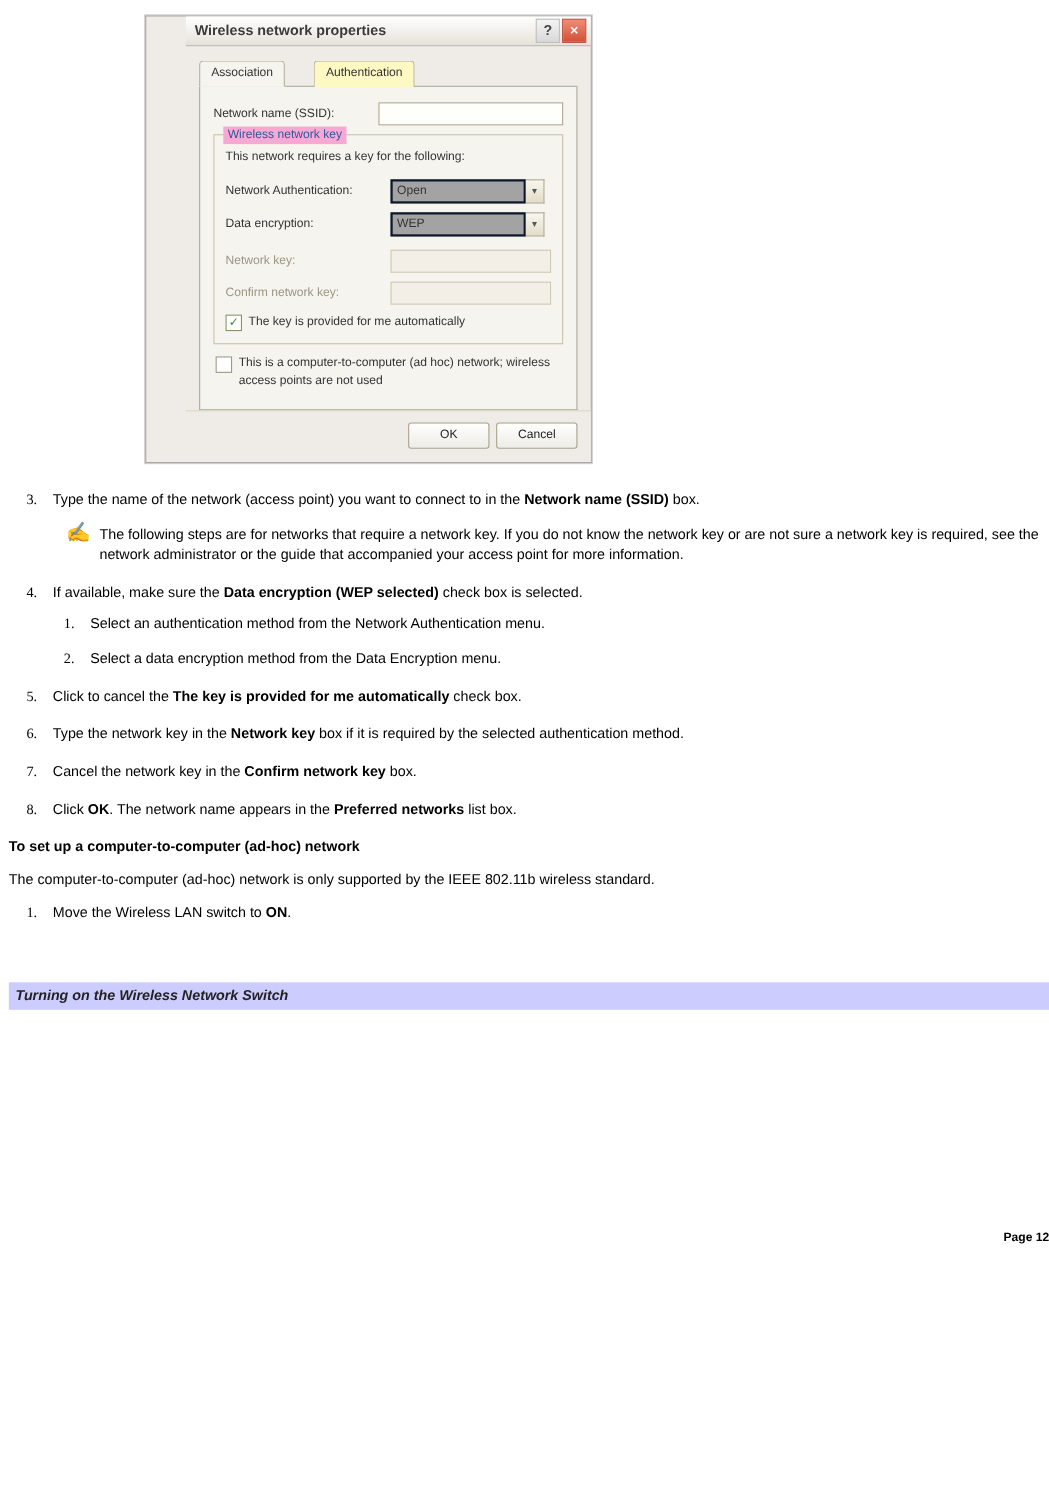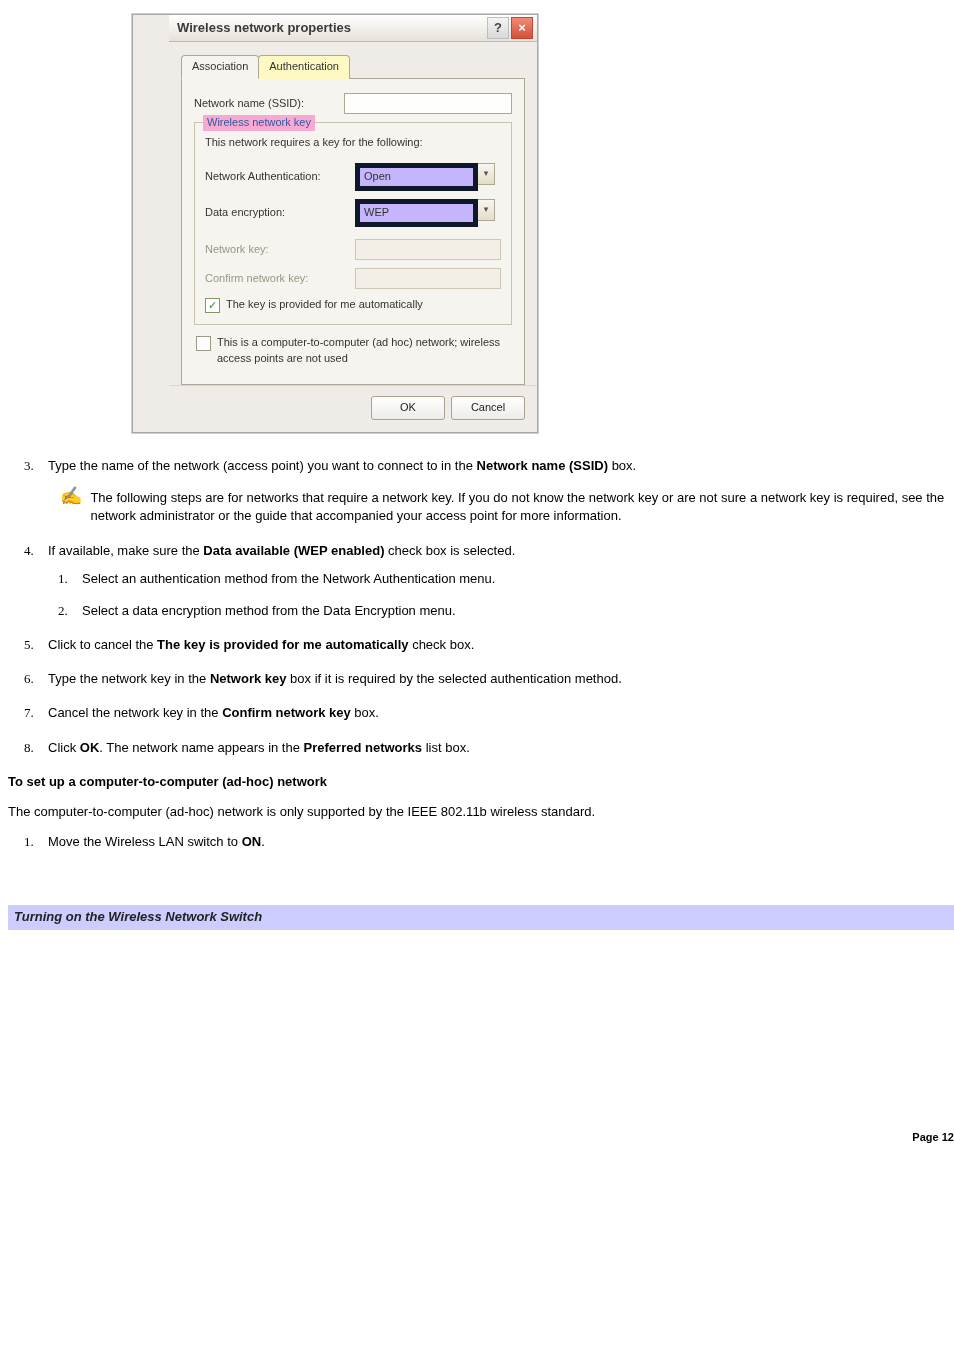--- a/index.html
+++ b/index.html
@@ -55,20 +55,21 @@
     border-color: #b84a35;
     color: #fff;
   }
   .dialog-body {
     padding: 10px 12px 0 12px;
   }
   .tabstrip {
     display: flex;
     border-bottom: 1px solid #aca899;
     margin-top: 2px;
+    gap: 27px;
   }
   .tab {
     font-family: Tahoma, sans-serif;
     font-size: 11px;
     padding: 3px 10px 4px;
     border: 1px solid #aca899;
     border-bottom: none;
     background: #fef9c3;
     margin-right: -1px;
     border-radius: 4px 4px 0 0;
@@ -118,22 +119,22 @@
     font-size: 11px;
   }
   .group-intro { margin: 2px 0 12px 0; }
   .select-wrap {
     width: 140px;
     display: flex;
     align-items: stretch;
   }
   .select-display {
     flex: 1;
-    border: 5px solid #0f172a;
-    background: #c4b5fd;
+    border: 2px solid #0f172a;
+    background: #a3a3a3;
     height: 18px;
     padding: 0 4px;
     display: flex; align-items: center;
     font-size: 11px;
   }
   .select-arrow {
     width: 16px; height: 20px;
     border: 1px solid #aea791;
     border-left: none;
     background: linear-gradient(#f8f6ef,#e3dcc7);
@@ -309,21 +310,21 @@
 
 <ol class="main-list" start="3" style="counter-reset: main 2;">
   <li>
     <span>Type the name of the network (access point) you want to connect to in the </span><b>Network name (SSID)</b><span> box.</span>
     <div class="note-block">
       <span class="note-icon">✍</span>
       <span>The following steps are for networks that require a network key. If you do not know the network key or are not sure a network key is required, see the network administrator or the guide that accompanied your access point for more information.</span>
     </div>
   </li>
   <li>
-    <span>If available, make sure the </span><b>Data available (WEP enabled)</b><span> check box is selected.</span><br>
+    <span>If available, make sure the </span><b>Data encryption (WEP selected)</b><span> check box is selected.</span><br>
     <ol class="sub-list">
       <li>Select an authentication method from the Network Authentication menu.</li>
       <li>Select a data encryption method from the Data Encryption menu.</li>
     </ol>
   </li>
   <li>
     <span>Click to cancel the </span><b>The key is provided for me automatically</b><span> check box.</span>
   </li>
   <li>
     <span>Type the network key in the </span><b>Network key</b><span> box if it is required by the selected authentication method.</span>

